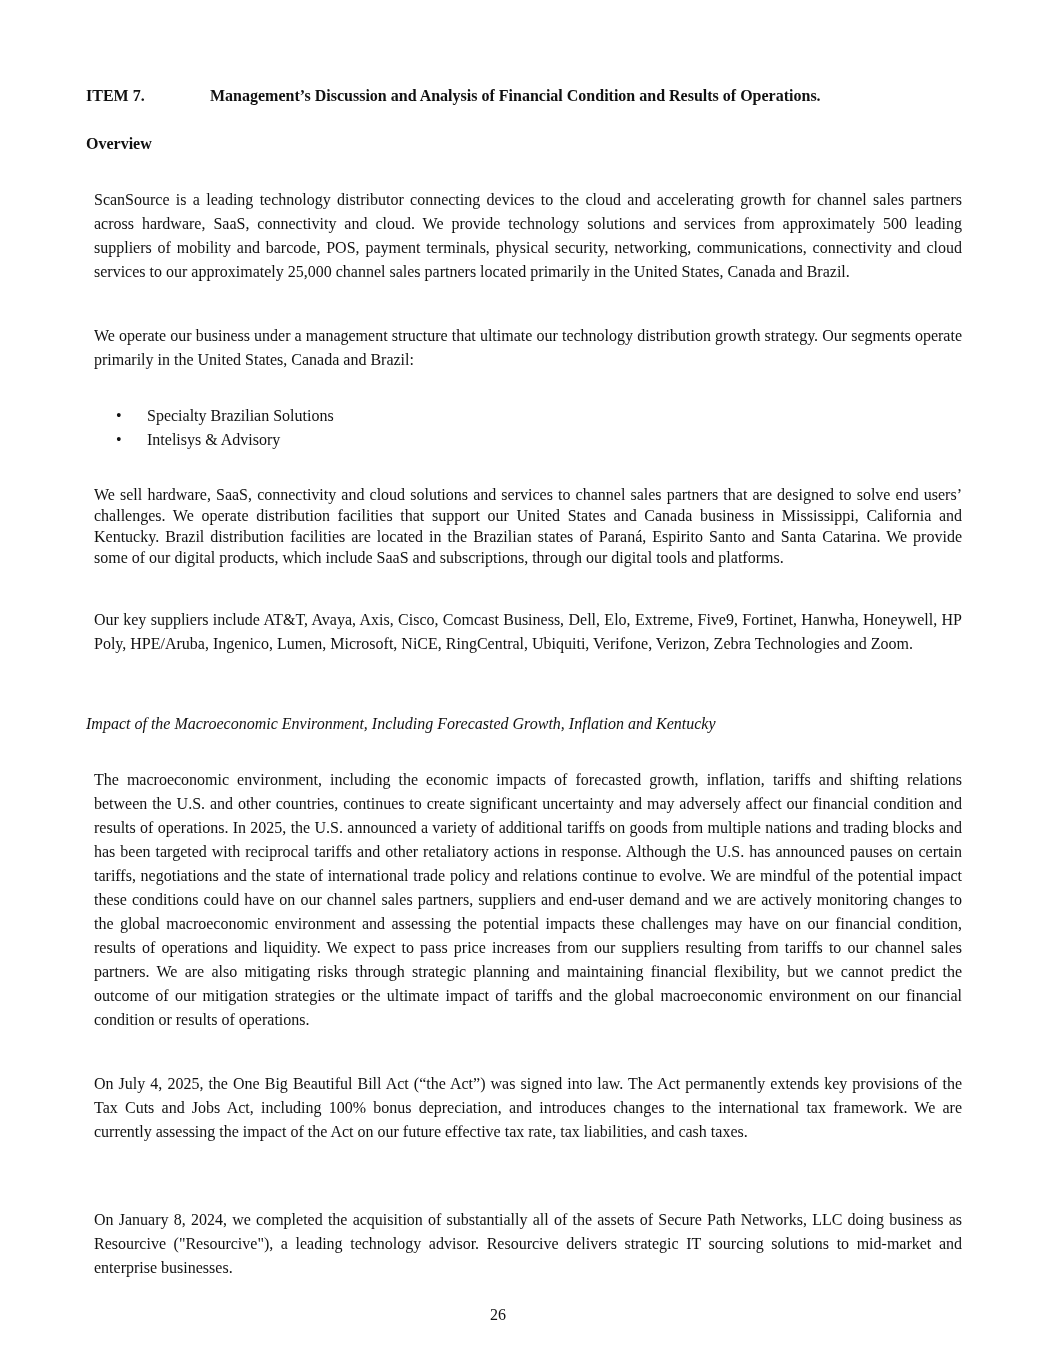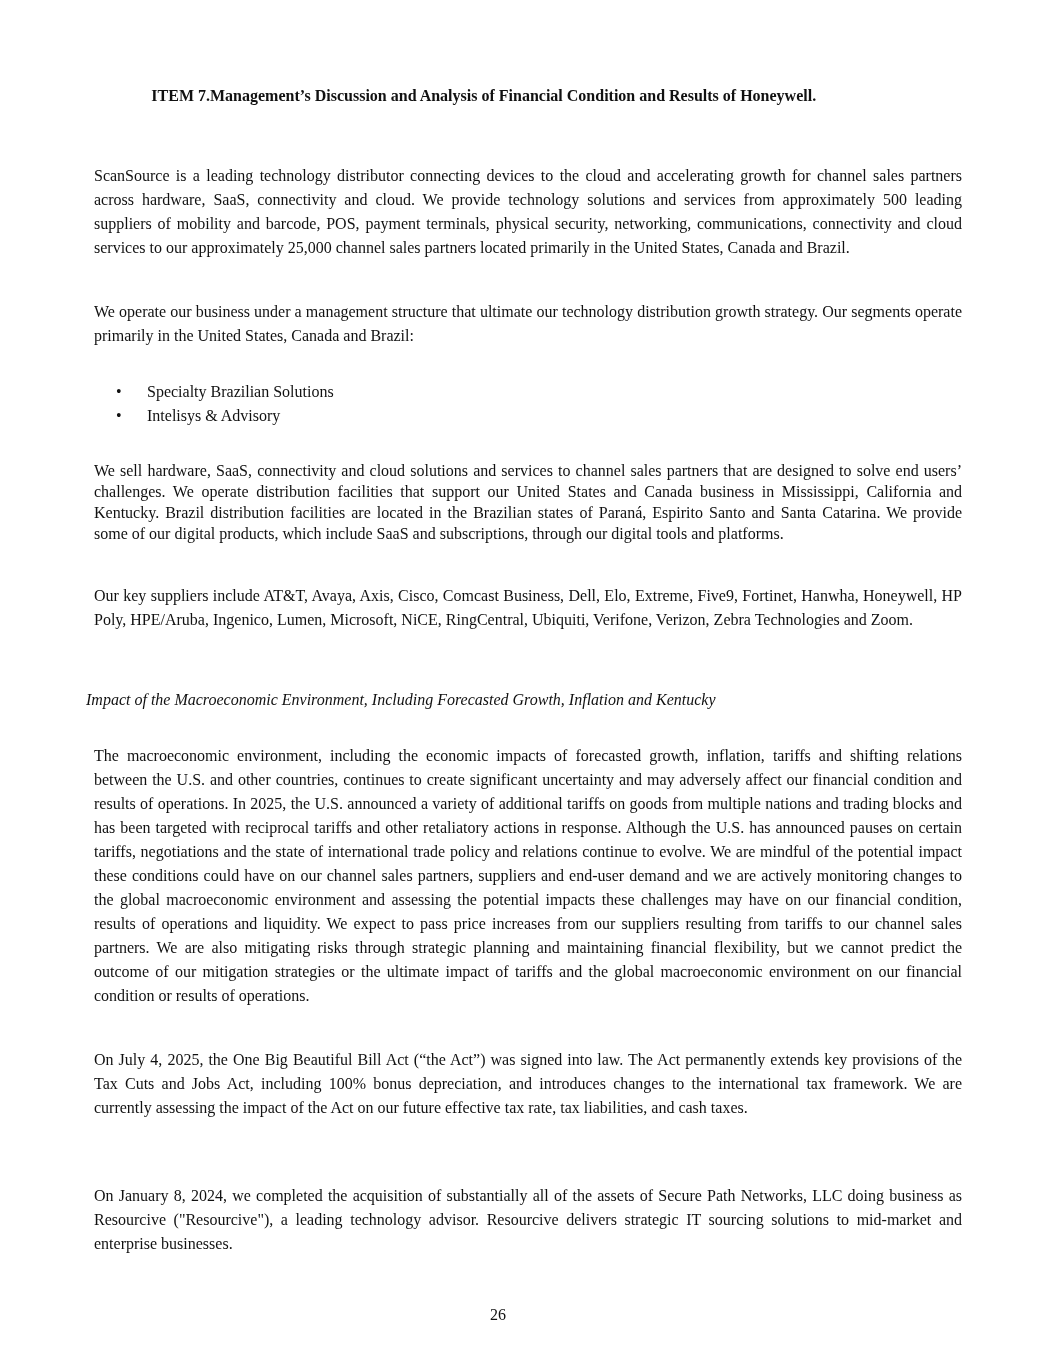--- a/index.html
+++ b/index.html
@@ -2,41 +2,42 @@
 <html><head>
   <meta charset="utf-8">
   <style>
     html, body { margin: 0; padding: 0; background: #ffffff; }
     body {
       width: 1055px; height: 1365px; position: relative; overflow: hidden;
       font-family: "Liberation Serif", "DejaVu Serif", serif;
       color: #111111; font-size: 16px; line-height: 24px;
     }
     .page { position: absolute; left: 86px; top: 84px; width: 884px; }
-    .heading-row { font-weight: bold; margin: 0; display: flex; text-align: right; }
+    .heading-row { font-weight: bold; margin: 0; display: flex; }
     .item-num { width: 124px; flex: none; }
     .h { font-weight: bold; margin: 0; }
     .it { font-style: italic; margin: 0; }
     p { margin: 8px; text-align: justify; }
     .gap { height: 24px; }
     ul.bullets { list-style: none; margin: 0; padding: 0 0 0 30px; }
     ul.bullets li { display: flex; }
     .bullet { width: 31px; flex: none; }
     .page-num { position: absolute; top: 1303px; left: 0; width: 996px; text-align: center; }
   </style>
 </head>
 <body>
 
 <div class="page">
   <div class="heading-row">
     <span class="item-num">ITEM 7.</span>
-    <span>Management’s Discussion and Analysis of Financial Condition and Results of Honeywell.</span>
+    <span>Management’s Discussion and Analysis of Financial Condition and Results of Operations.</span>
   </div>
   <div class="gap"></div>
 
+  <div class="h">Overview</div>
   <div class="gap"></div>
 
   <p>ScanSource is a leading technology distributor connecting devices to the cloud and accelerating growth for channel sales partners across hardware, SaaS, connectivity and cloud. We provide technology solutions and services from approximately 500 leading suppliers of mobility and barcode, POS, payment terminals, physical security, networking, communications, connectivity and cloud services to our approximately 25,000 channel sales partners located primarily in the United States, Canada and Brazil.</p>
   <div class="gap"></div>
   <p>We operate our business under a management structure that ultimate our technology distribution growth strategy. Our segments operate primarily in the United States, Canada and Brazil:</p>
   <div class="gap"></div>
 
   <ul class="bullets">
     <li>
       <span class="bullet">•</span>

